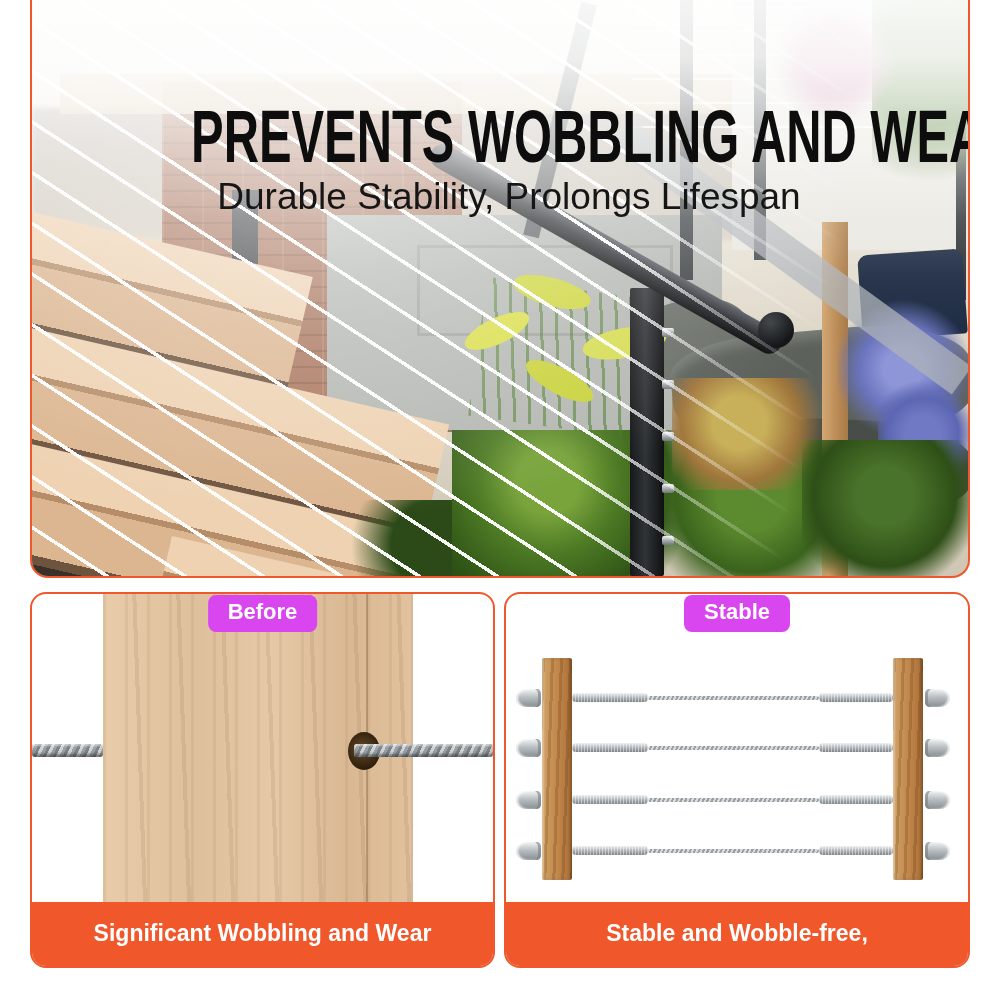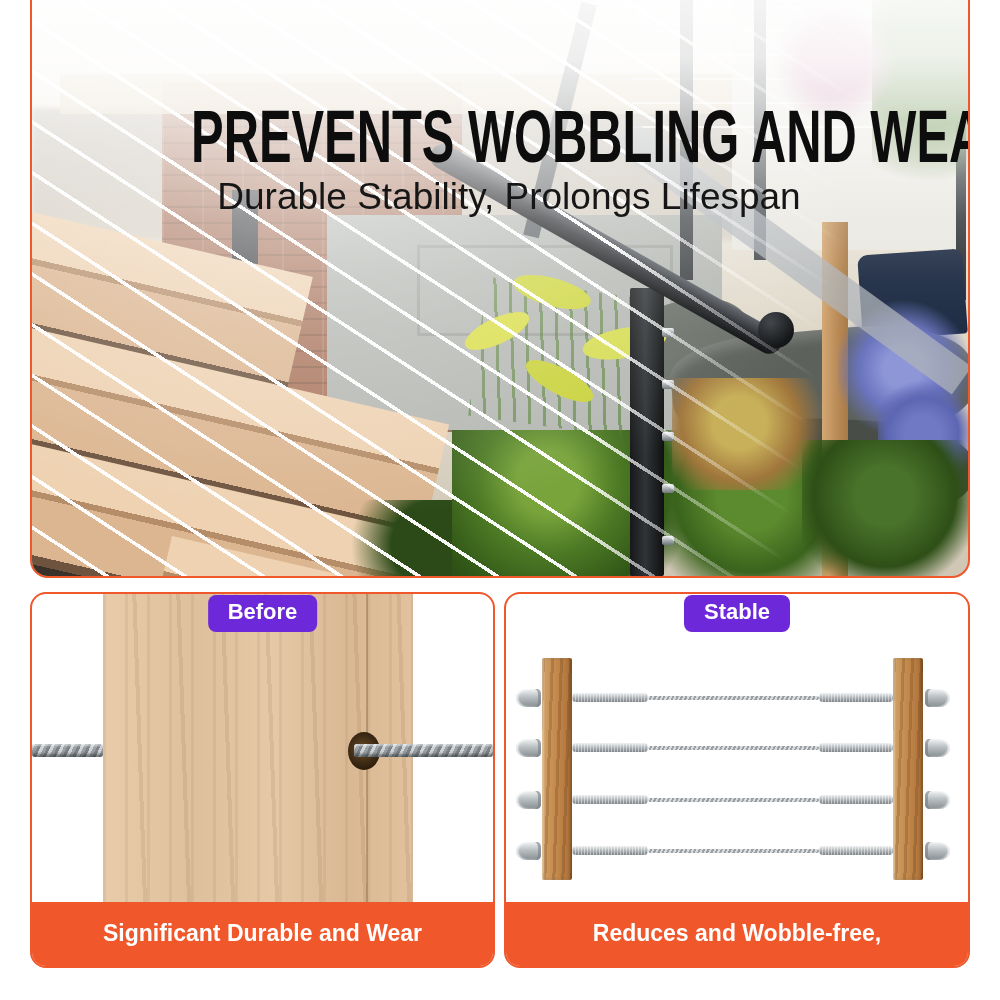--- a/index.html
+++ b/index.html
@@ -101,21 +101,21 @@
   .subheadline{left:0;top:176px;width:100%;text-align:center;color:#161616;
         font-size:37px;font-weight:normal;white-space:nowrap;margin-left:9px;}
 
   
   .card{top:592px;height:376px;box-sizing:border-box;border:2px solid #F0572B;border-radius:16px;
         background:#ffffff;overflow:hidden;}
   .card-before{left:30px;width:465px;}
   .card-after{left:504px;width:466px;}
   .card *{position:absolute;}
 
-  .badge{top:1px;left:50%;transform:translateX(-50%);background:#6d28d9;color:#ffffff;
+  .badge{top:1px;left:50%;transform:translateX(-50%);background:#d946ef;color:#ffffff;
         font-size:22px;font-weight:bold;padding:4px 20px 7px 20px;border-radius:8px;
         white-space:nowrap;}
   .caption-band{left:0;right:0;bottom:0;height:64px;background:#F0572B;color:#ffffff;
         display:flex;flex-direction:column;align-items:center;justify-content:center;
         font-size:23px;font-weight:bold;text-align:center;line-height:1.2;}
 
   
   .big-wood{left:71px;top:0;width:310px;height:308px;
         background:repeating-linear-gradient(88deg,transparent 0 40px,rgba(120,85,50,.12) 40px 44px),
                    repeating-linear-gradient(90deg,rgba(130,95,60,.10) 0 3px,transparent 3px 22px),
@@ -218,21 +218,21 @@
 
   <div class="abs card card-before">
     <div class="big-wood">
       <div class="wood-seam"></div>
     </div>
     <div class="hole"></div>
     <div class="wire wire-left"></div>
     <div class="wire wire-right"></div>
     <div class="badge">Before</div>
     <div class="caption-band">
-      <span>Significant Durable and Wear</span>
+      <span>Significant Wobbling and Wear</span>
     </div>
   </div>
 
   <div class="abs card card-after">
     <div class="post post-left"></div>
     <div class="post post-right"></div>
 
     <div class="arow arow-1">
       <span class="cap cap-l"></span>
       <span class="rod rod-l"></span>
@@ -257,17 +257,17 @@
     <div class="arow arow-4">
       <span class="cap cap-l"></span>
       <span class="rod rod-l"></span>
       <span class="wire-mid"></span>
       <span class="rod rod-r"></span>
       <span class="cap cap-r"></span>
     </div>
 
     <div class="badge">Stable</div>
     <div class="caption-band">
-      <span>Reduces and Wobble-free,</span>
+      <span>Stable and Wobble-free,</span>
     </div>
   </div>
 
 </div>
 
 </body></html>

